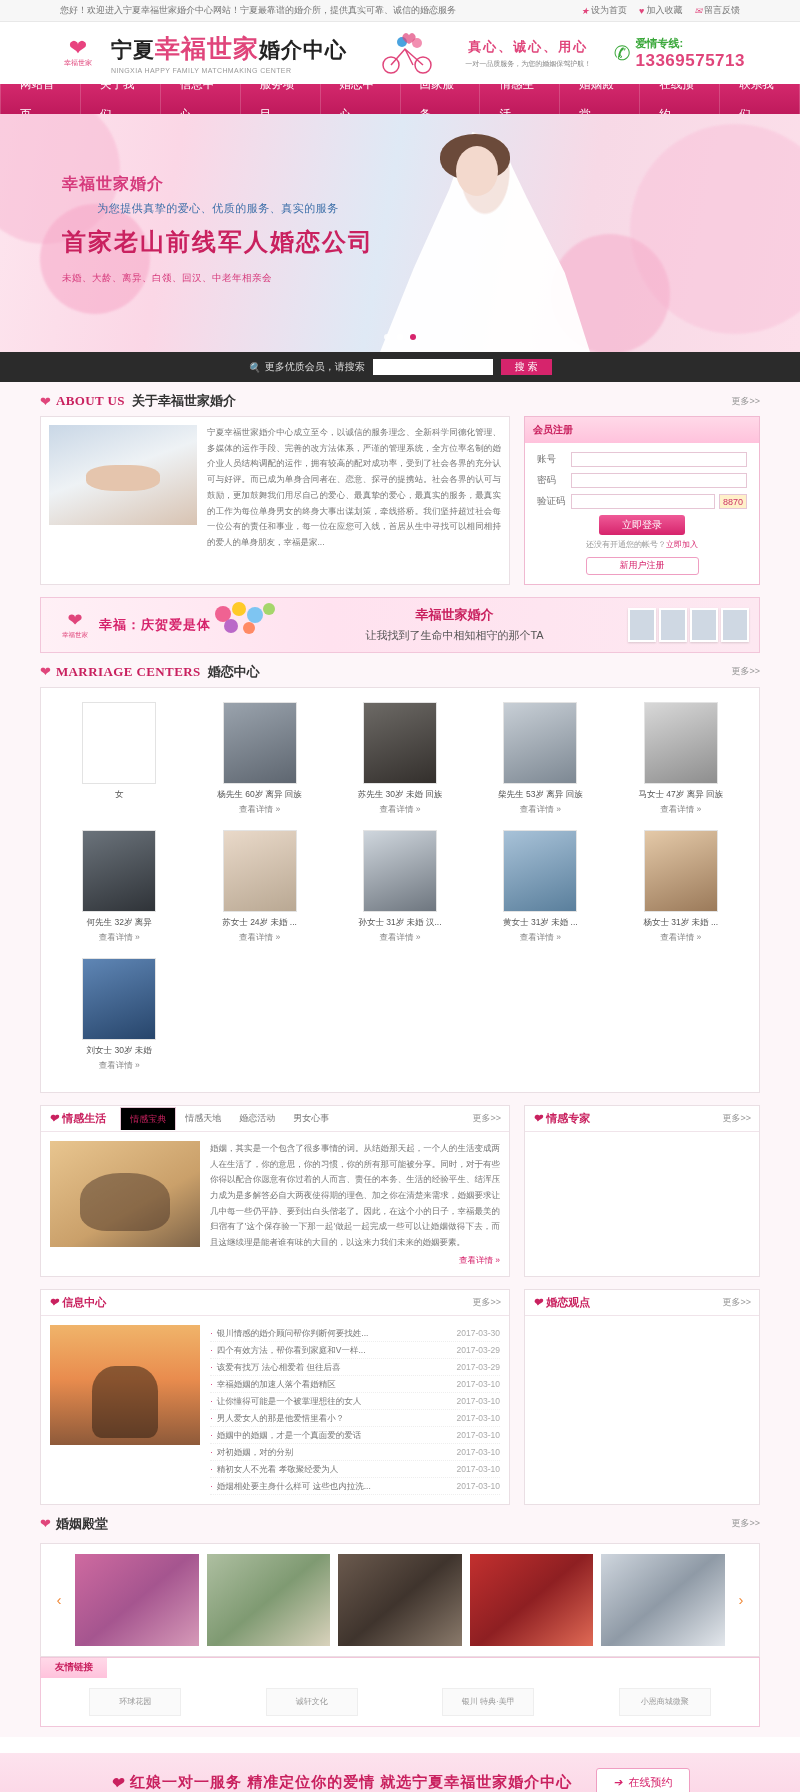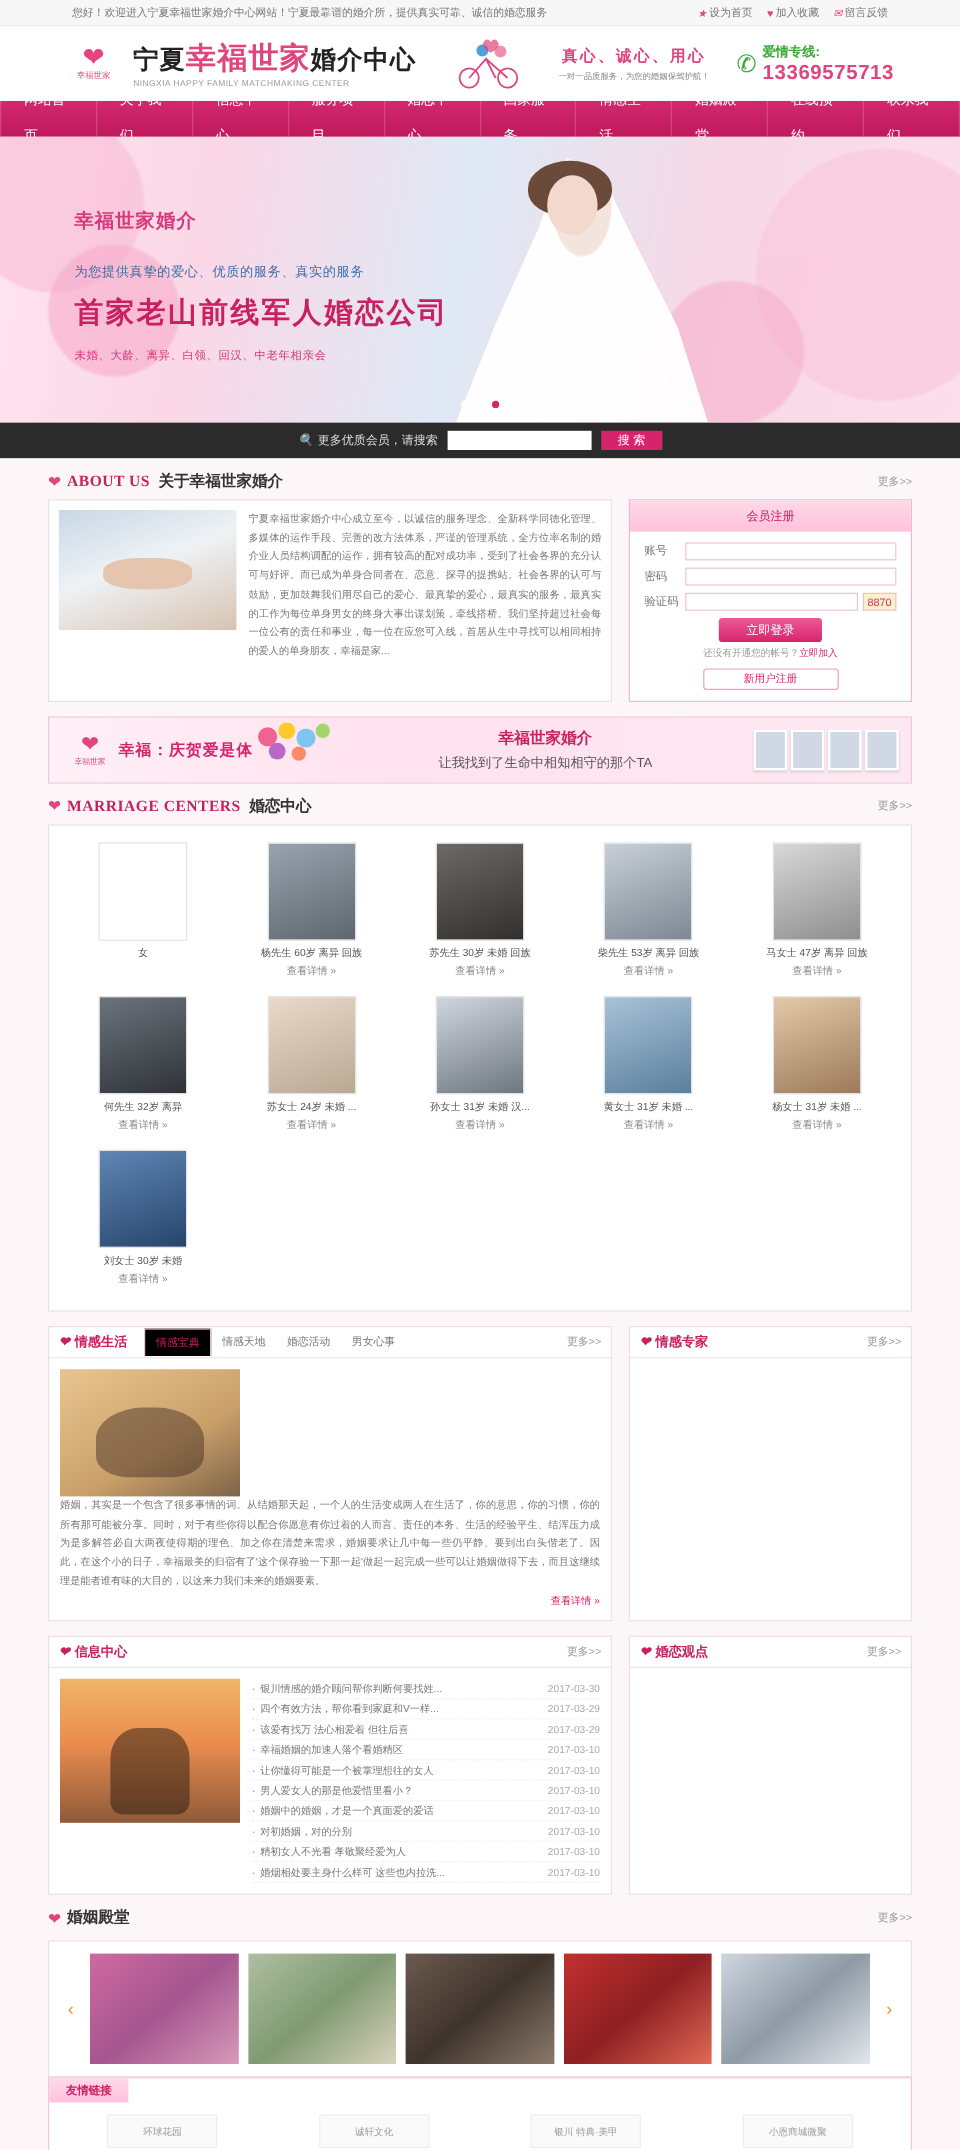--- a/index.html
+++ b/index.html
@@ -94,21 +94,21 @@
     position:absolute; left:380px; top:18px; width:210px; height:220px;
     background: radial-gradient(ellipse at 50% 18%, #f5e4de 0 16%, rgba(255,255,255,0) 17%),
                 linear-gradient(#ffffff 0 100%);
     clip-path: polygon(44% 0,58% 4%,63% 16%,70% 30%,88% 64%,100% 100%,0 100%,16% 62%,33% 26%,38% 12%);
     opacity:.95;
   }
   .bride-hair { position:absolute; left:440px; top:20px; width:70px; height:46px; background:#6b4a3a; border-radius:50% 50% 45% 45%; }
   .bride-face { position:absolute; left:456px; top:32px; width:42px; height:50px; background:#f3d9cd; border-radius:50%; }
   .banner-text { position:absolute; left:62px; top:60px; }
   .bt1 { font-size: 16px; color:#d63a7c; font-weight:bold; letter-spacing:1px;}
-  .bt2 { font-size: 11px; color:#3b6ea8; margin-top:24px; letter-spacing:.5px;}
+  .bt2 { font-size: 11px; color:#3b6ea8; margin-top:6px; letter-spacing:.5px;text-align:center;}
   .bt3 { font-size: 24px; color:#c9215f; font-weight:bold; margin-top:10px; letter-spacing:2px;}
   .bt4 { font-size: 9.5px; color:#d63a7c; margin-top:14px; letter-spacing:.5px;}
   .dots { position:absolute; left:50%; transform:translateX(-50%); bottom:12px; display:flex; gap:7px;}
   .dot { width:6px;height:6px;border-radius:50%;background:#ffffff; opacity:.85;}
   .dot.active { background:#d6246c; opacity:1;}
 
   
   .searchbar {
     height: 30px; background:#2b2b2b; display:flex; align-items:center; justify-content:center; gap:8px;
   }
@@ -135,21 +135,21 @@
   .about-box { background:#fff; border:1px solid #eadfe4; padding:8px; width:470px; display:flex; gap:10px;}
   .about-img {
     width:148px;height:100px;
     background: linear-gradient(160deg,#c9d7e6 0%,#eef2f5 45%,#d8c3b2 100%);
     position:relative; flex:none;
   }
   .about-img:after{ content:""; position:absolute; left:25%; top:40%; width:50%; height:26%;
     background:#e5c5ad; border-radius:40%; }
   .about-txt { font-size:8.5px; line-height:1.85; color:#777; text-align:justify;}
   .reg-box { width: 236px; border:1px solid #f0b9d1; background:#fff; }
-  .reg-head { height:26px; background:linear-gradient(#ffd9e8,#ffc2dc); display:flex; align-items:center; padding:0 8px; font-size:10px; color:#c9215f; font-weight:normal;justify-content:center;}
+  .reg-head { height:26px; background:linear-gradient(#ffd9e8,#ffc2dc); display:flex; align-items:center; padding:0 8px; font-size:10px; color:#c9215f; font-weight:bold;}
   .reg-body { padding:9px 12px; }
   .frm-row { display:flex; align-items:center; margin-bottom:6px; font-size:9.5px; color:#777;}
   .frm-row label { width:34px; }
   .frm-row input { flex:1; height:15px; border:1px solid #e6c6d5; font-size:9px;}
   .cap { width:28px; height:15px; background:#fff0c9; border:1px solid #e6c6d5; font-size:9px; display:flex;align-items:center;justify-content:center; color:#c36; margin-left:4px;}
   .reg-btn { display:block; margin:6px auto 4px; width:86px; height:20px; background:linear-gradient(#ef5a97,#d6246c); color:#fff; border:none; border-radius:3px; font-size:10px; cursor:pointer;}
   .reg-note { font-size:8px; color:#999; text-align:center; line-height:1.6;}
   .reg-note a{ color:#d6246c; text-decoration:none;}
   .reg-btn2 { display:block; margin:5px auto 0; width:113px; height:18px; background:#fff; border:1px solid #ef9ec2; color:#d6246c; font-size:9px; border-radius:3px; cursor:pointer;}
 
@@ -181,21 +181,21 @@
   
   .two-col { display:flex; gap:14px; margin-top:12px;}
   .col-l { width: 470px; }
   .col-r { width: 236px; }
   .panel { background:#fff; border:1px solid #eadfe4; }
   .panel-head { display:flex; align-items:center; height:26px; padding:0 8px; border-bottom:1px solid #f0e4ea;}
   .panel-title { font-size:11px; color:#c9215f; font-weight:bold; display:flex; align-items:center; gap:4px;}
   .tabs { display:flex; gap:0; margin-left:14px;}
   .tab { font-size:9px; color:#777; padding:0 9px; line-height:22px; cursor:pointer;}
   .tab.active { background:#000000; border:1px solid #e6c6d5; border-bottom:none; color:#c9215f;}
-  .emo-body { display:flex; padding:9px;flex-direction:column;}
+  .emo-body { display:flex; gap:10px; padding:9px;}
   .emo-img { width:150px;height:106px; background:linear-gradient(150deg,#e8c58f,#caa06a 60%,#7d6348); flex:none; position:relative;}
   .emo-img:after{content:"";position:absolute;left:20%;top:30%;width:60%;height:55%;background:rgba(60,40,30,.45);border-radius:45% 45% 30% 30%;}
   .emo-txt { font-size:8.5px; line-height:1.85; color:#777; text-align:justify;}
   .emo-more { display:block; text-align:right; font-size:8.5px; color:#d6246c; text-decoration:none; margin-top:4px;}
   .exp-body { height:118px; display:flex; align-items:center; justify-content:center; color:#ccc; font-size:9px;}
 
   
   .news-body { display:flex; gap:10px; padding:9px;}
   .news-img { width:150px; height:120px; flex:none; background:linear-gradient(180deg,#f0b46a 0%,#e98c4e 45%,#8e5a3a 100%); position:relative;}
   .news-img:after{content:"";position:absolute;left:28%;bottom:6%;width:44%;height:60%;background:rgba(40,25,15,.5);border-radius:35% 35% 15% 15%;}

